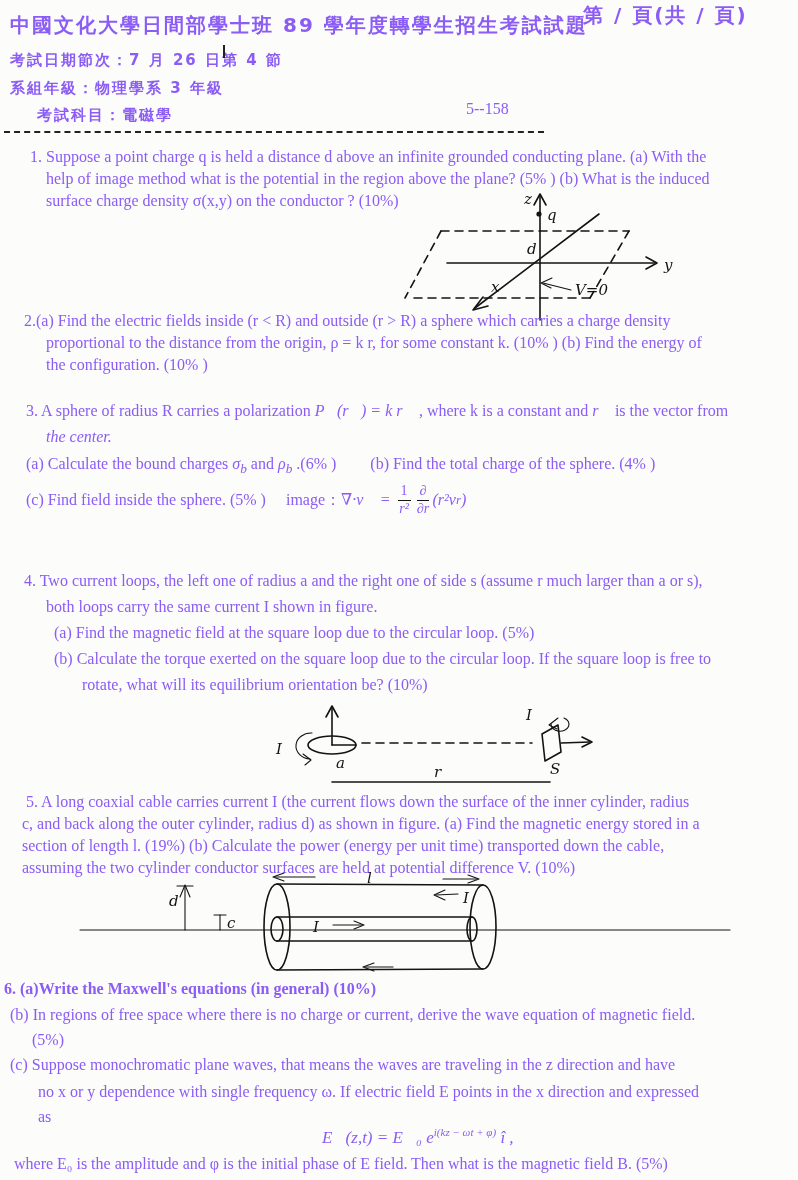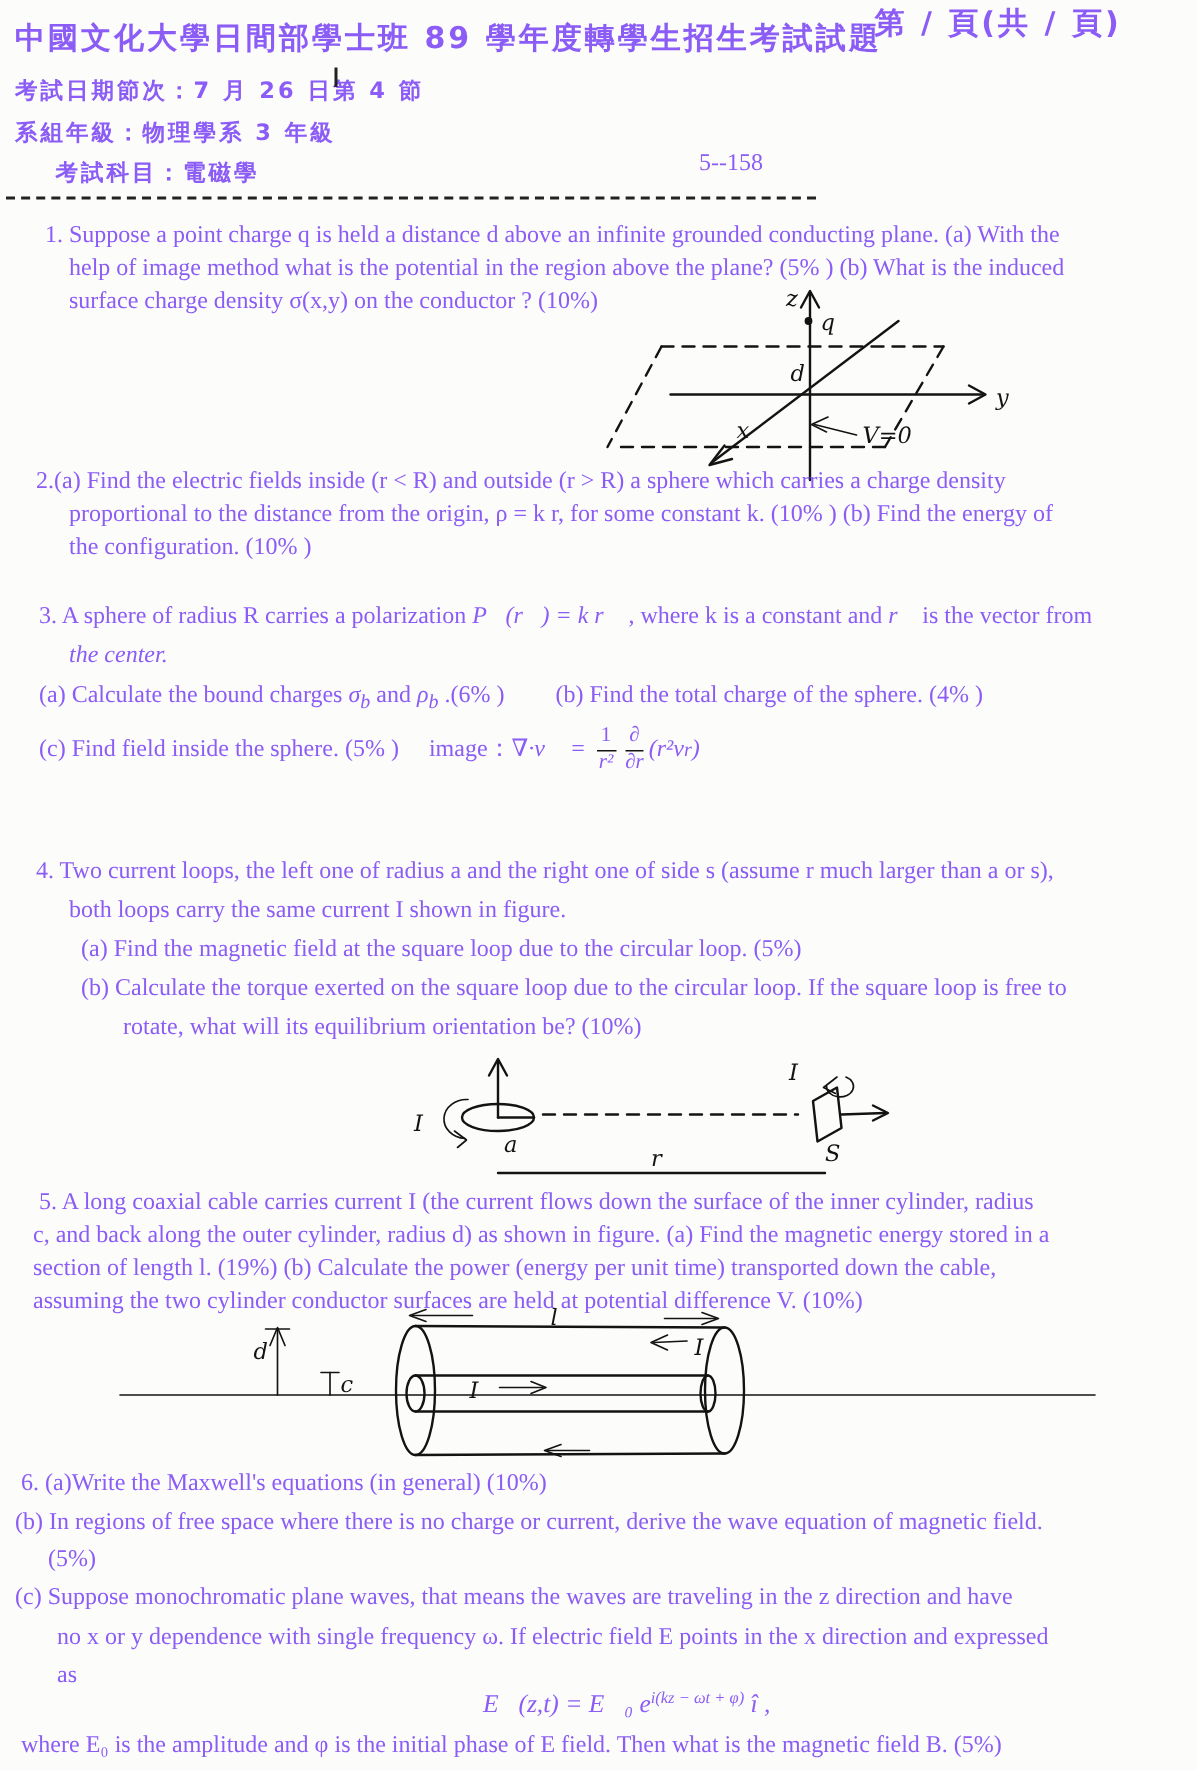--- a/index.html
+++ b/index.html
@@ -186,21 +186,21 @@
         <path d="M279 49 L289 53 L279 57"></path>
       </g>
       <g class="stroke thin">
         <path d="M318 95 L290 95"></path>
         <path d="M299 91 L288 95 L299 99"></path>
       </g>
     </svg>
   </div>
 
   <div>
-    <div class="line" style="left:14px;top:980px;">6. (a)Write the Maxwell's equations (in general) (10%)</div>
+    <div class="line" style="left:4px;top:980px;font-weight:bold;">6. (a)Write the Maxwell's equations (in general) (10%)</div>
     <div class="line" style="left:10px;top:1006px;">(b) In regions of free space where there is no charge or current, derive the wave equation of magnetic field.</div>
     <div class="line" style="left:32px;top:1031px;">(5%)</div>
     <div class="line" style="left:10px;top:1056px;">(c)   Suppose monochromatic plane waves, that means the waves are traveling in the z direction and have</div>
     <div class="line" style="left:38px;top:1083px;">no x or y dependence with single frequency ω. If electric field E points in the x direction and expressed</div>
     <div class="line" style="left:38px;top:1108px;">as</div>
     <div class="line" style="left:322px;top:1126px;font-size:17px;"><span class="mi">E⃗(z,t) = E⃗₀ e</span><sup class="mi" style="font-size:11px;">i(kz − ωt + φ)</sup><span class="mi"> î ,</span></div>
     <div class="line" style="left:14px;top:1155px;">where E₀ is the amplitude and φ is the initial phase of E field. Then what is the magnetic field B. (5%)</div>
   </div>
 
 </div>

